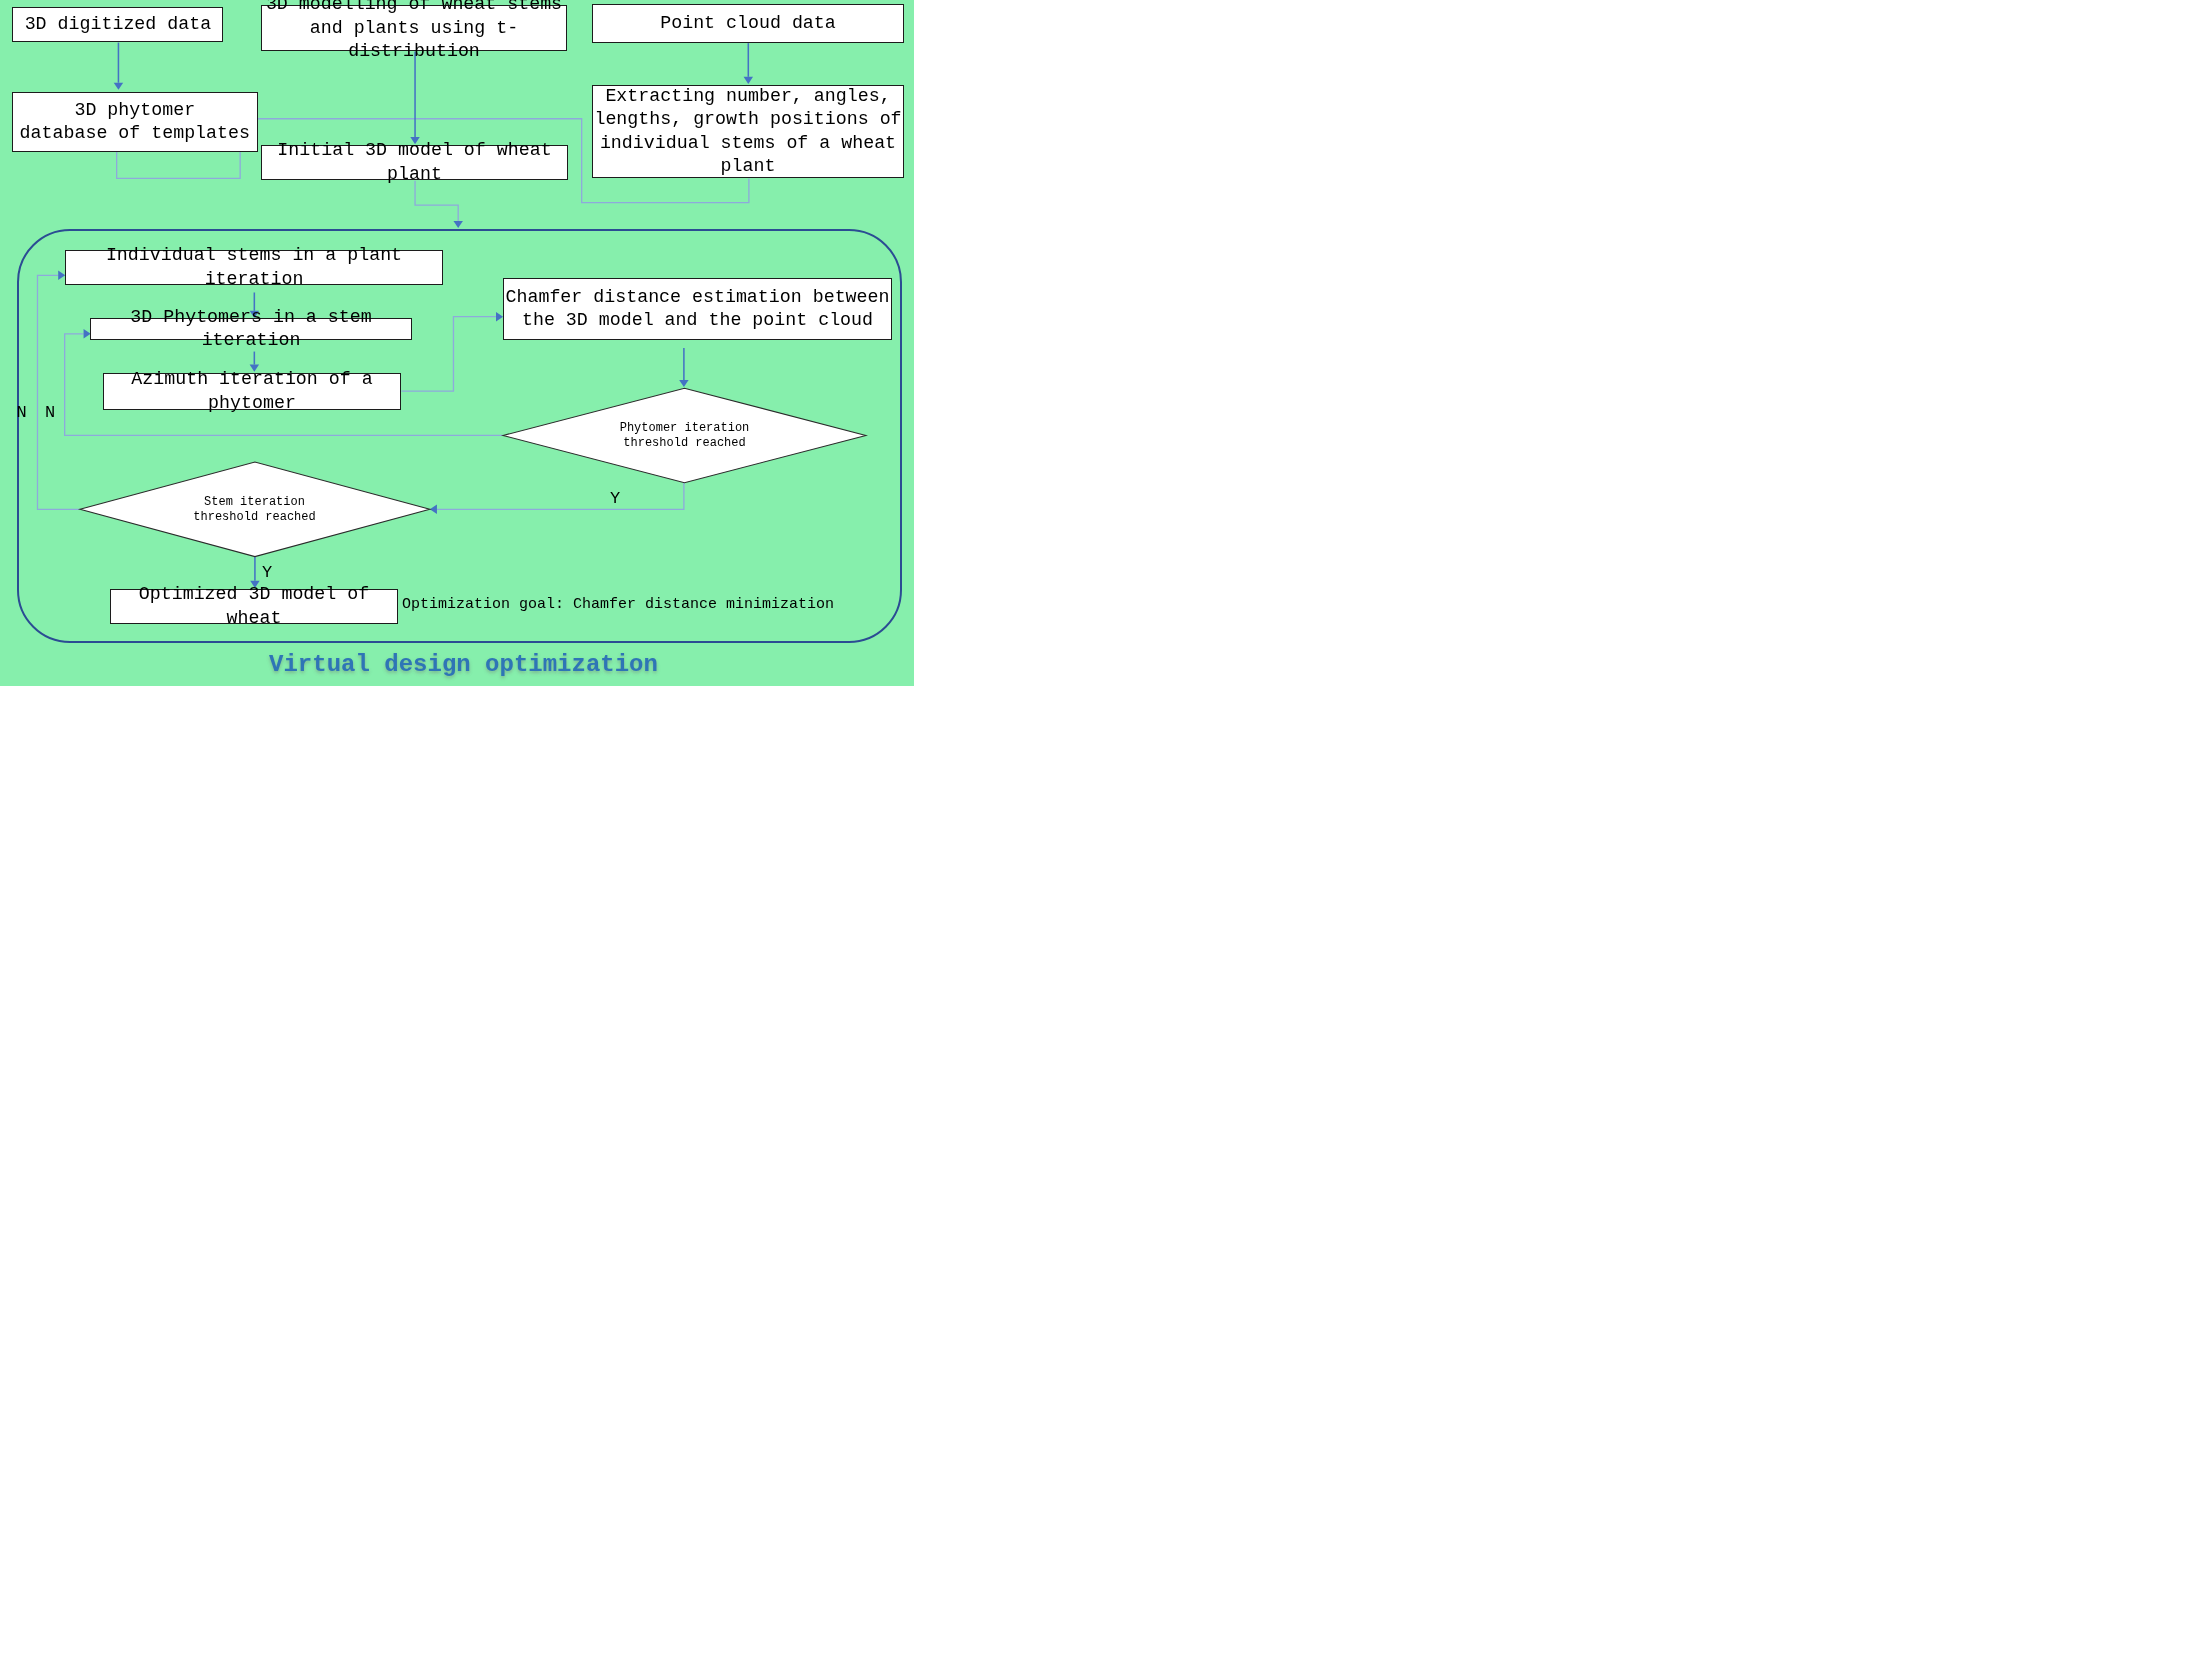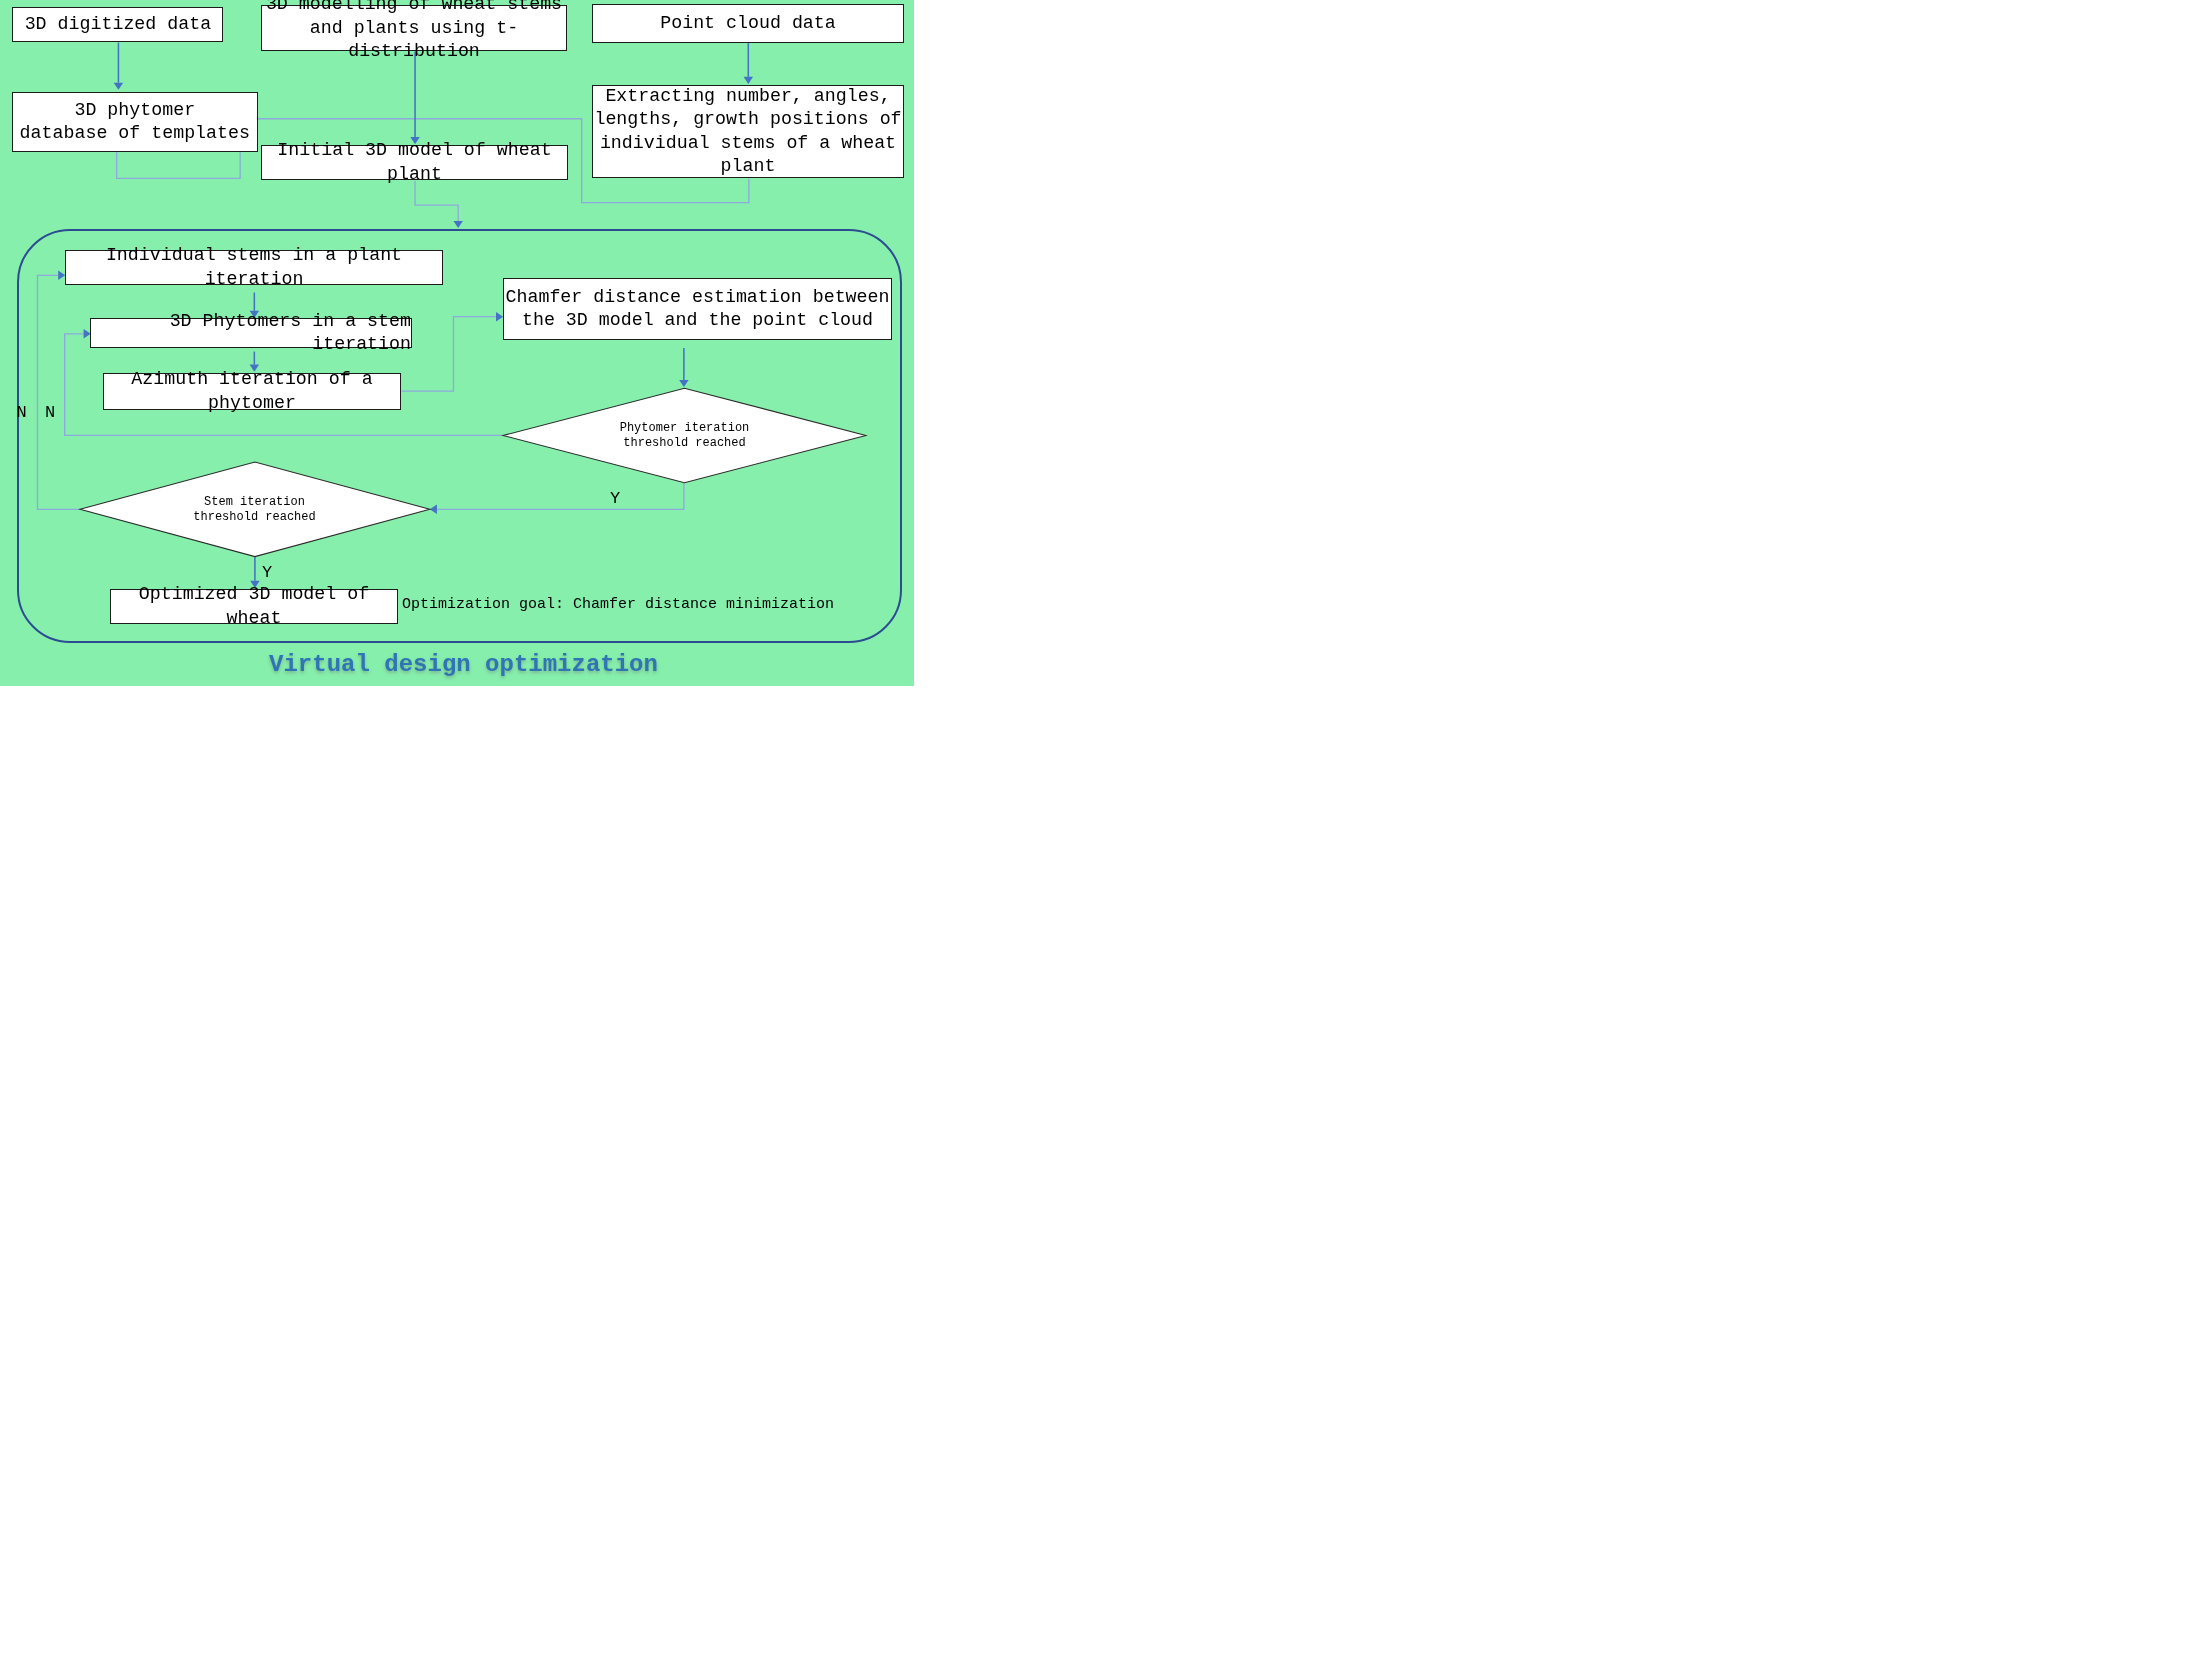--- a/index.html
+++ b/index.html
@@ -94,21 +94,21 @@
     <span>Extracting number, angles,
 lengths, growth positions of
 individual stems of a wheat plant</span>
   </div>
 
   <div class="container"></div>
 
   <div class="box" style="left:65px; top:250px; width:378px; height:35px;">
     <span>Individual stems in a plant iteration</span>
   </div>
-  <div class="box" style="left:90px; top:318px; width:322px; height:30px;text-align:right;">
+  <div class="box" style="left:90px; top:318px; width:322px; height:22px;">
     <span>3D Phytomers in a stem iteration</span>
   </div>
   <div class="box" style="left:103px; top:373px; width:298px; height:37px;">
     <span>Azimuth iteration of a phytomer</span>
   </div>
   <div class="box" style="left:503px; top:278px; width:389px; height:62px;">
     <span>Chamfer distance estimation between
 the 3D model and the point cloud</span>
   </div>
   <div class="box" style="left:110px; top:589px; width:288px; height:35px;">

